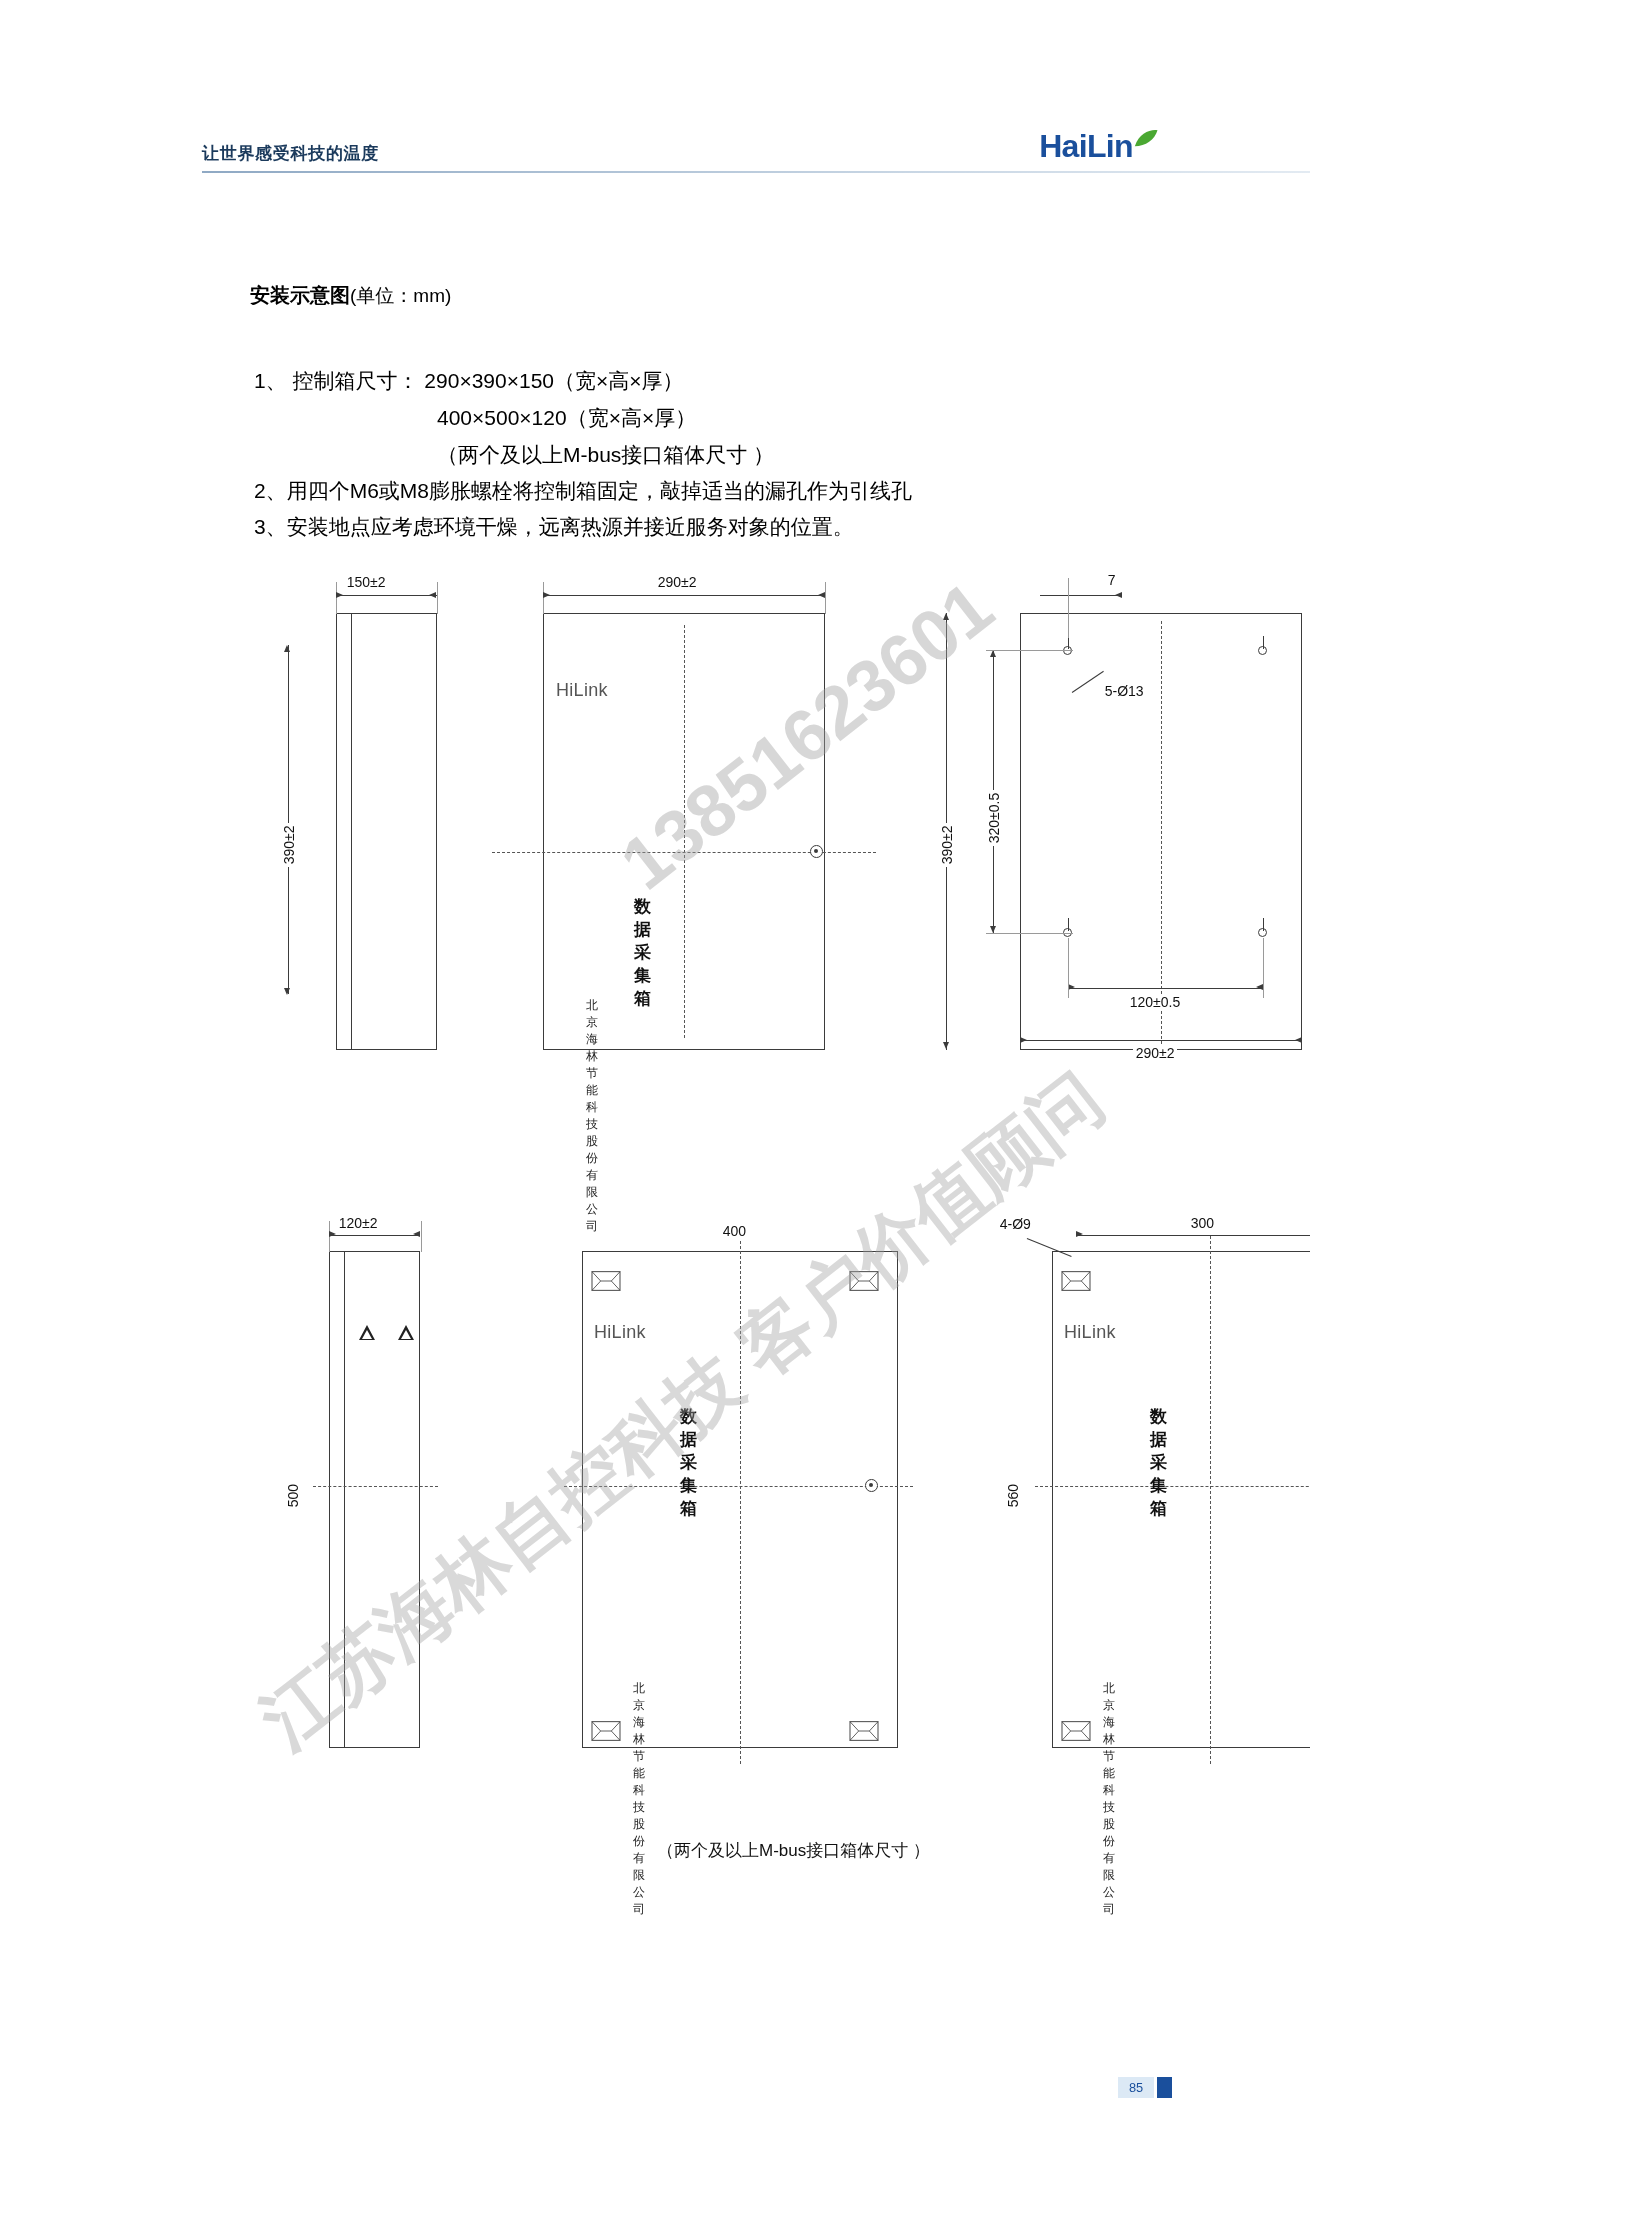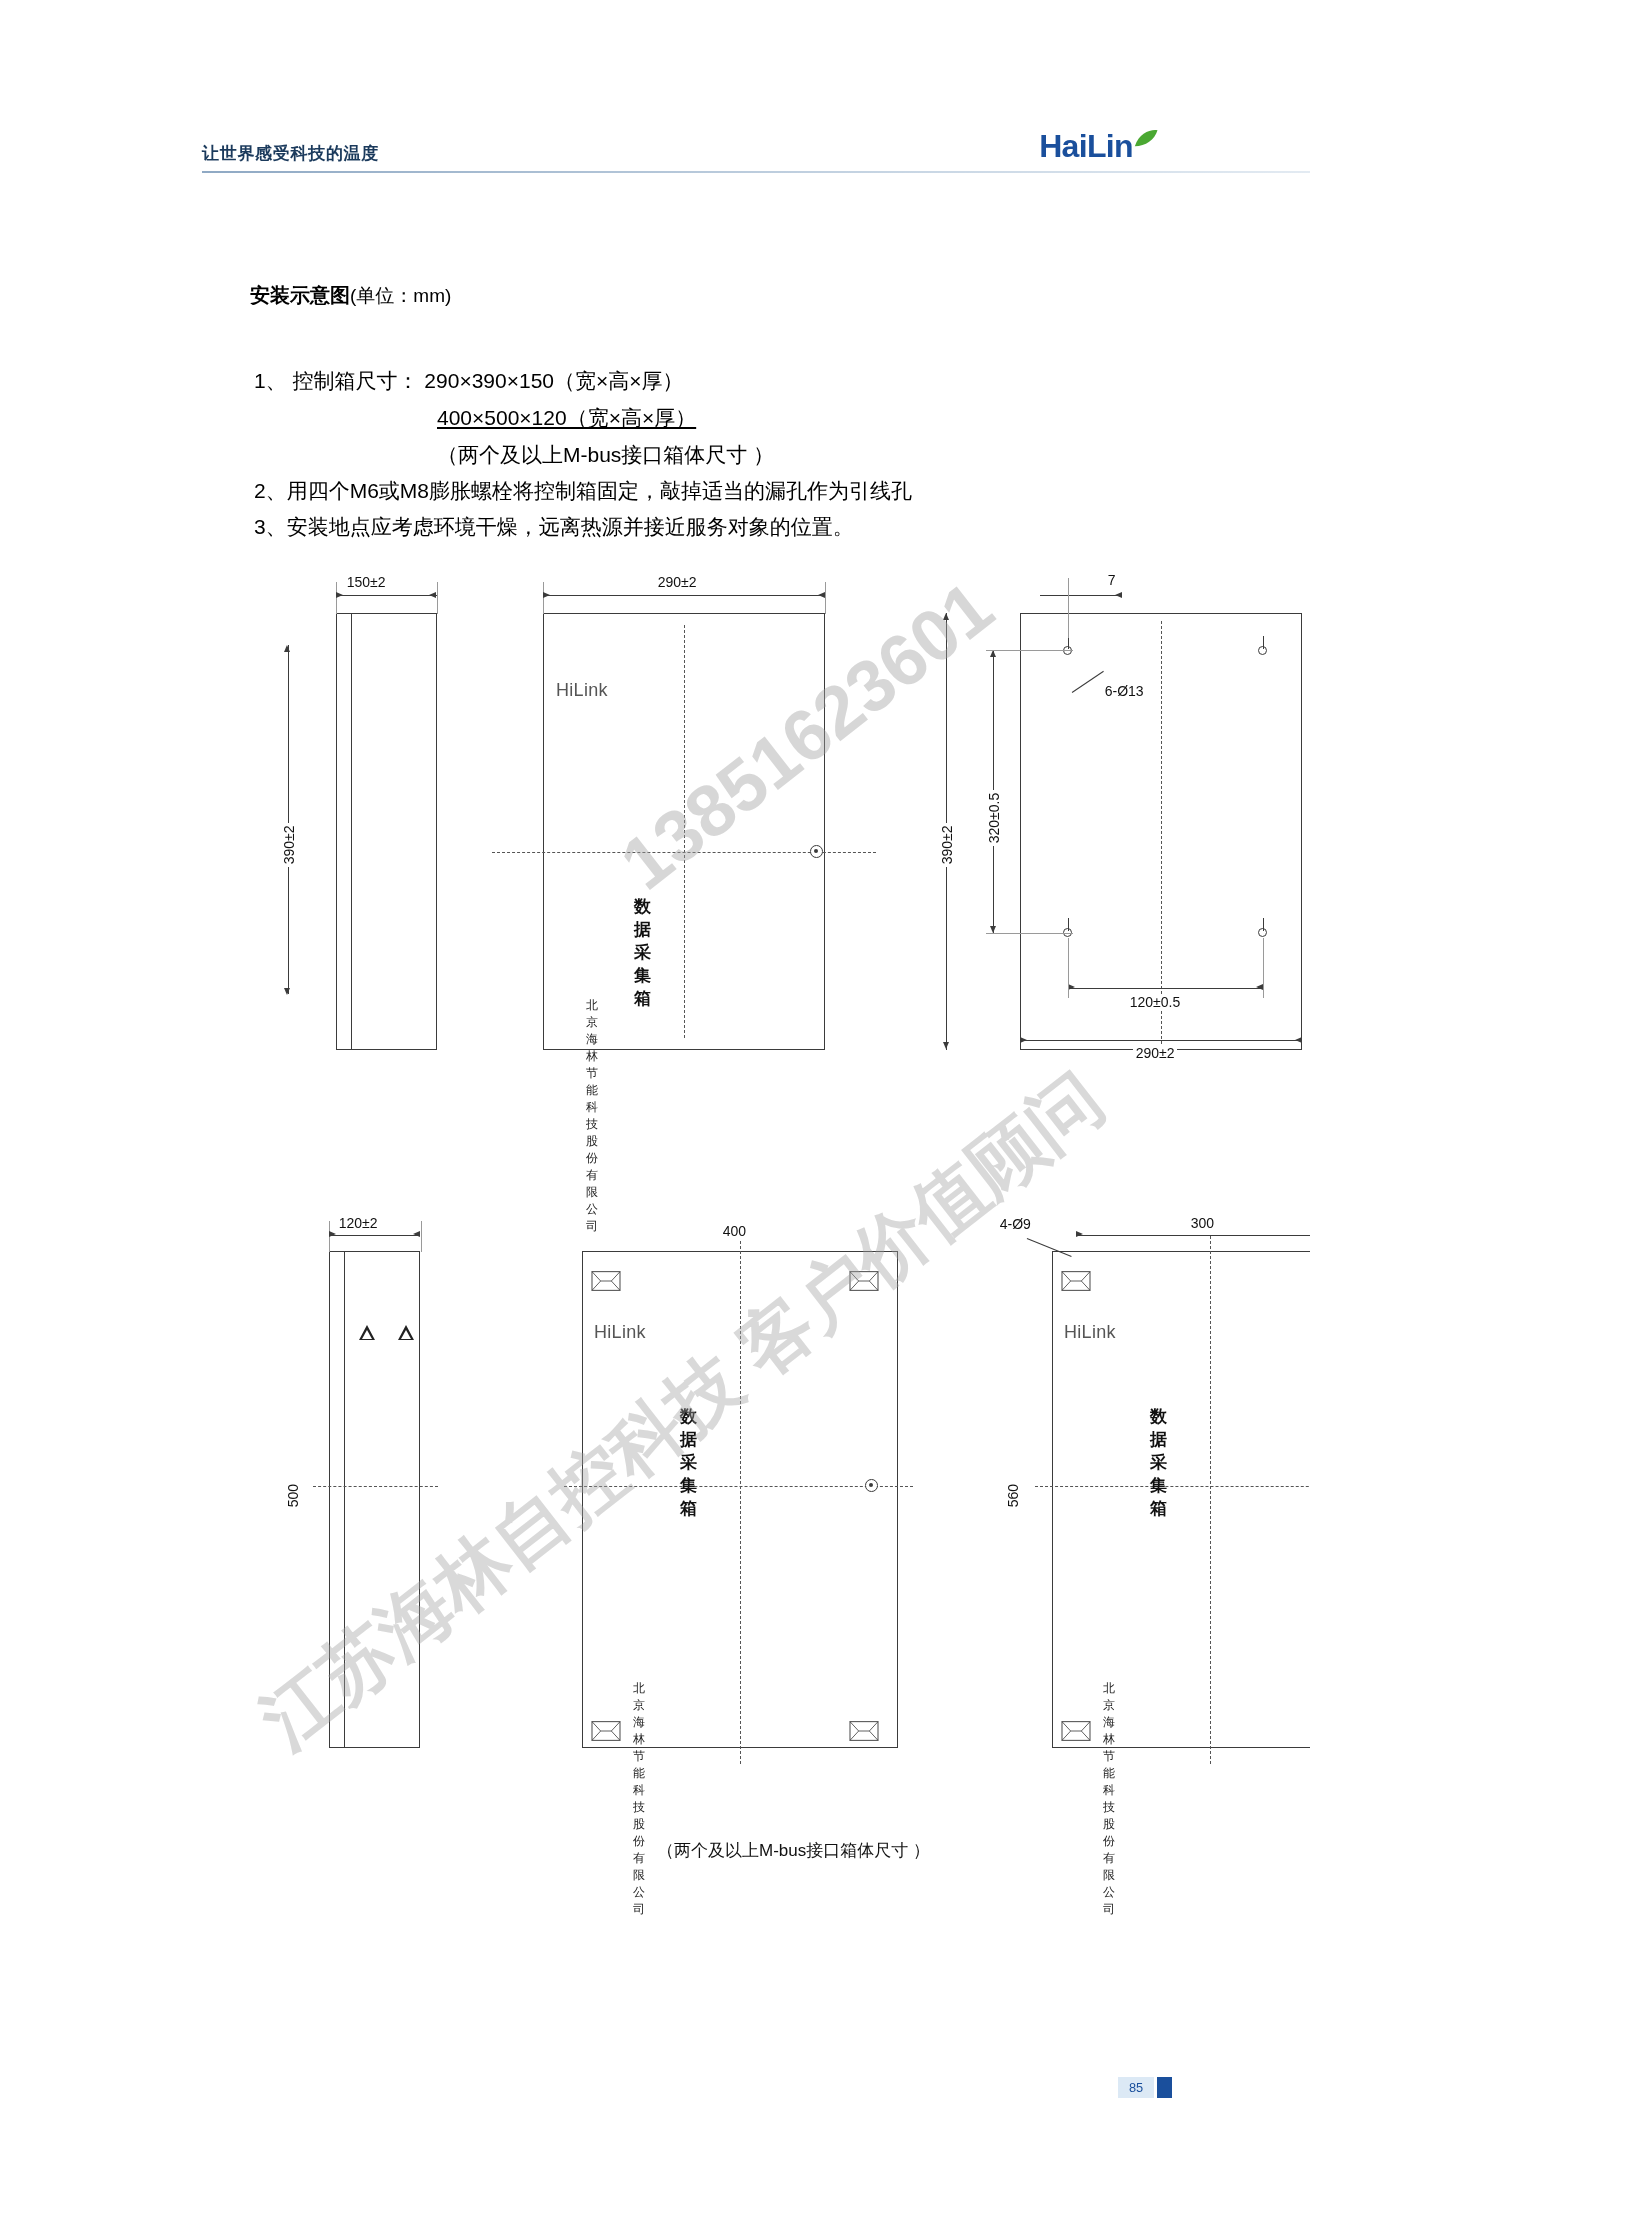--- a/index.html
+++ b/index.html
@@ -68,21 +68,21 @@
     font-weight: normal;
     font-size: 19px;
   }
   .note {
     position: absolute;
     font-size: 21px;
     color: #000;
     white-space: nowrap;
   }
   .n1  { left: 254px; top: 367px; }
-  .n1b { left: 437px; top: 404px; text-decoration: underline; }
+  .n1b { left: 437px; top: 404px; }
   .n1c { left: 437px; top: 441px; }
   .n2  { left: 254px; top: 477px; text-align: right; }
   .n3  { left: 254px; top: 513px; }
 
   
   .dwg {
     position: absolute;
     font-size: 12.8px;
     color: #111;
   }
@@ -300,21 +300,21 @@
     <div class="hole" style="left:1258px;top:646px;"></div>
     <div class="hole" style="left:1063px;top:928px;"></div>
     <div class="hole" style="left:1258px;top:928px;"></div>
 
     <div class="vline" style="left:1068px;top:636px;height:13.4px;"></div>
     <div class="vline" style="left:1263px;top:636px;height:13.4px;"></div>
     <div class="vline" style="left:1068px;top:918px;height:13.4px;"></div>
     <div class="vline" style="left:1263px;top:918px;height:13.4px;"></div>
 
     <div class="dimline" style="left:1072px;top:692px;width:38px;transform:rotate(-34deg);transform-origin:left center;"></div>
-    <div class="dimtext" style="left:1102px;top:683px;">6-Ø13</div>
+    <div class="dimtext" style="left:1102px;top:683px;">5-Ø13</div>
 
     <div class="dimline" style="left:1040px;top:595px;width:82px;"></div>
     <div class="arrow arrow-l" style="left:1115px;top:592px;"></div>
     <div class="ext" style="left:1068px;top:578px;width:0.8px;height:60px;background:#9a9a9a;"></div>
     <div class="dimtext" style="left:1105px;top:572px;">7</div>
 
     <div class="dimline-v" style="left:946px;top:613px;height:437px;"></div>
     <div class="arrow arrow-u" style="left:943px;top:613px;"></div>
     <div class="arrow arrow-d" style="left:943px;top:1042px;"></div>
     <div class="dimtext rot" style="left:939px;top:867px;">390±2</div>

